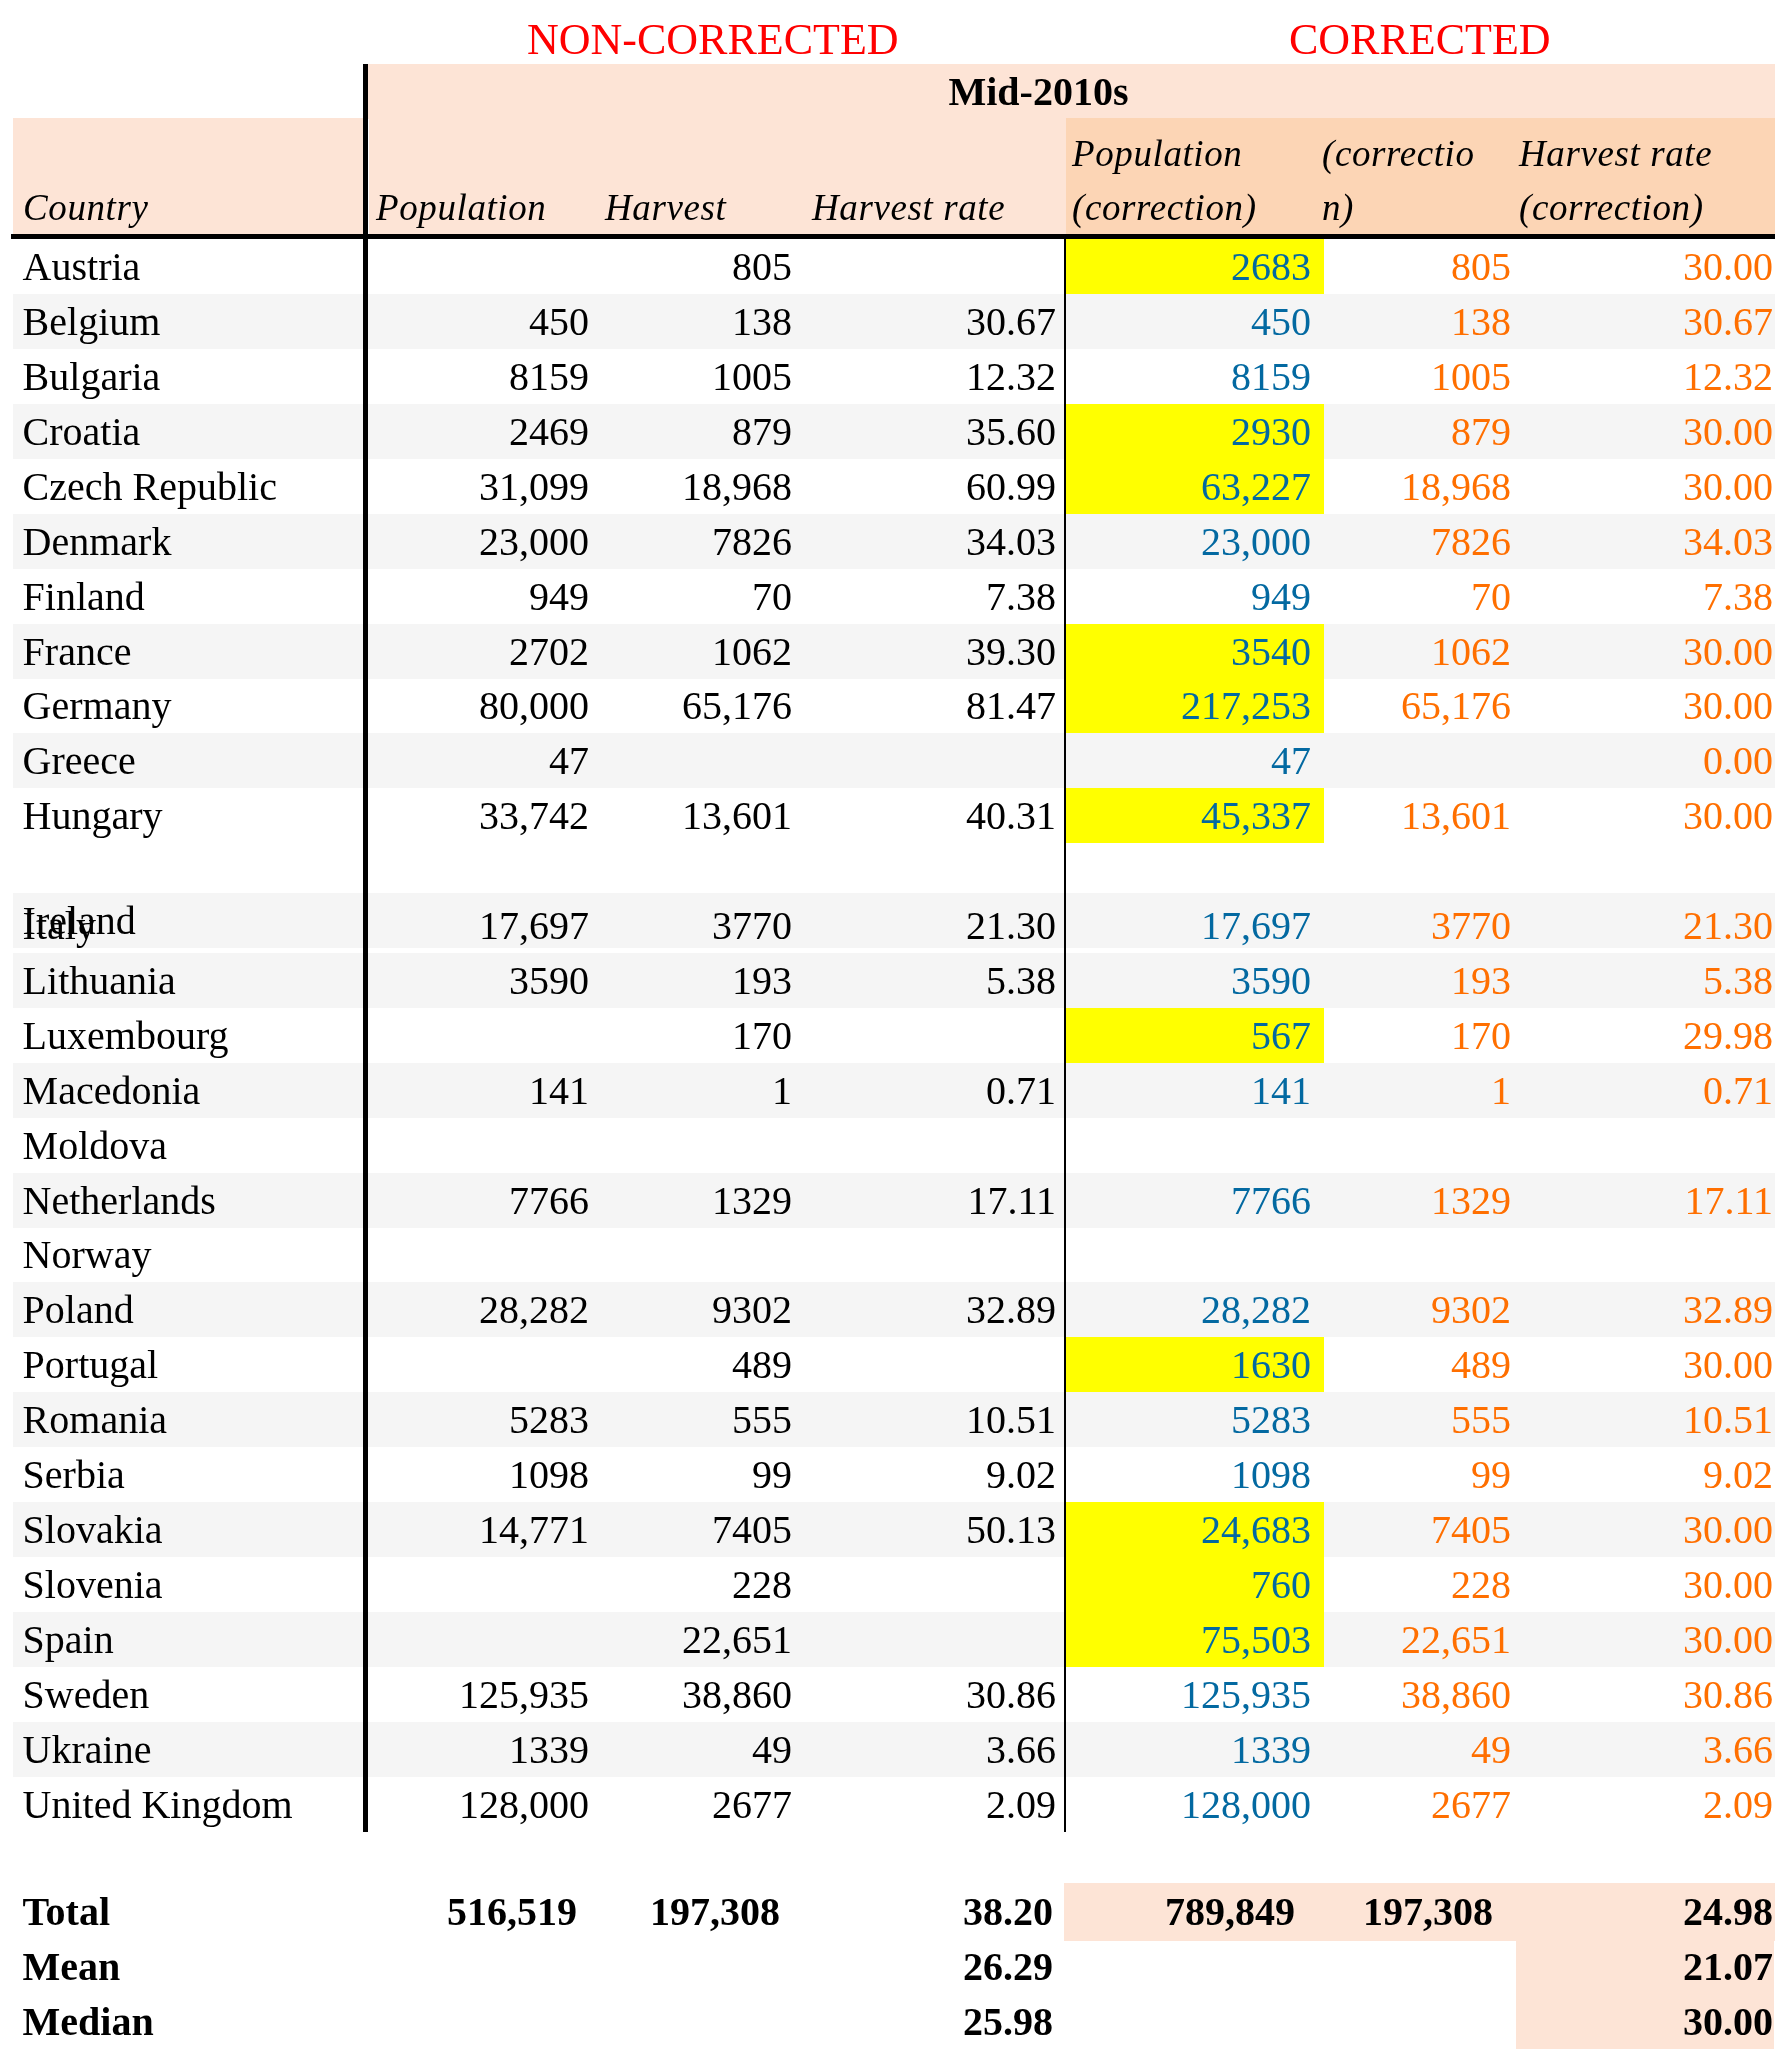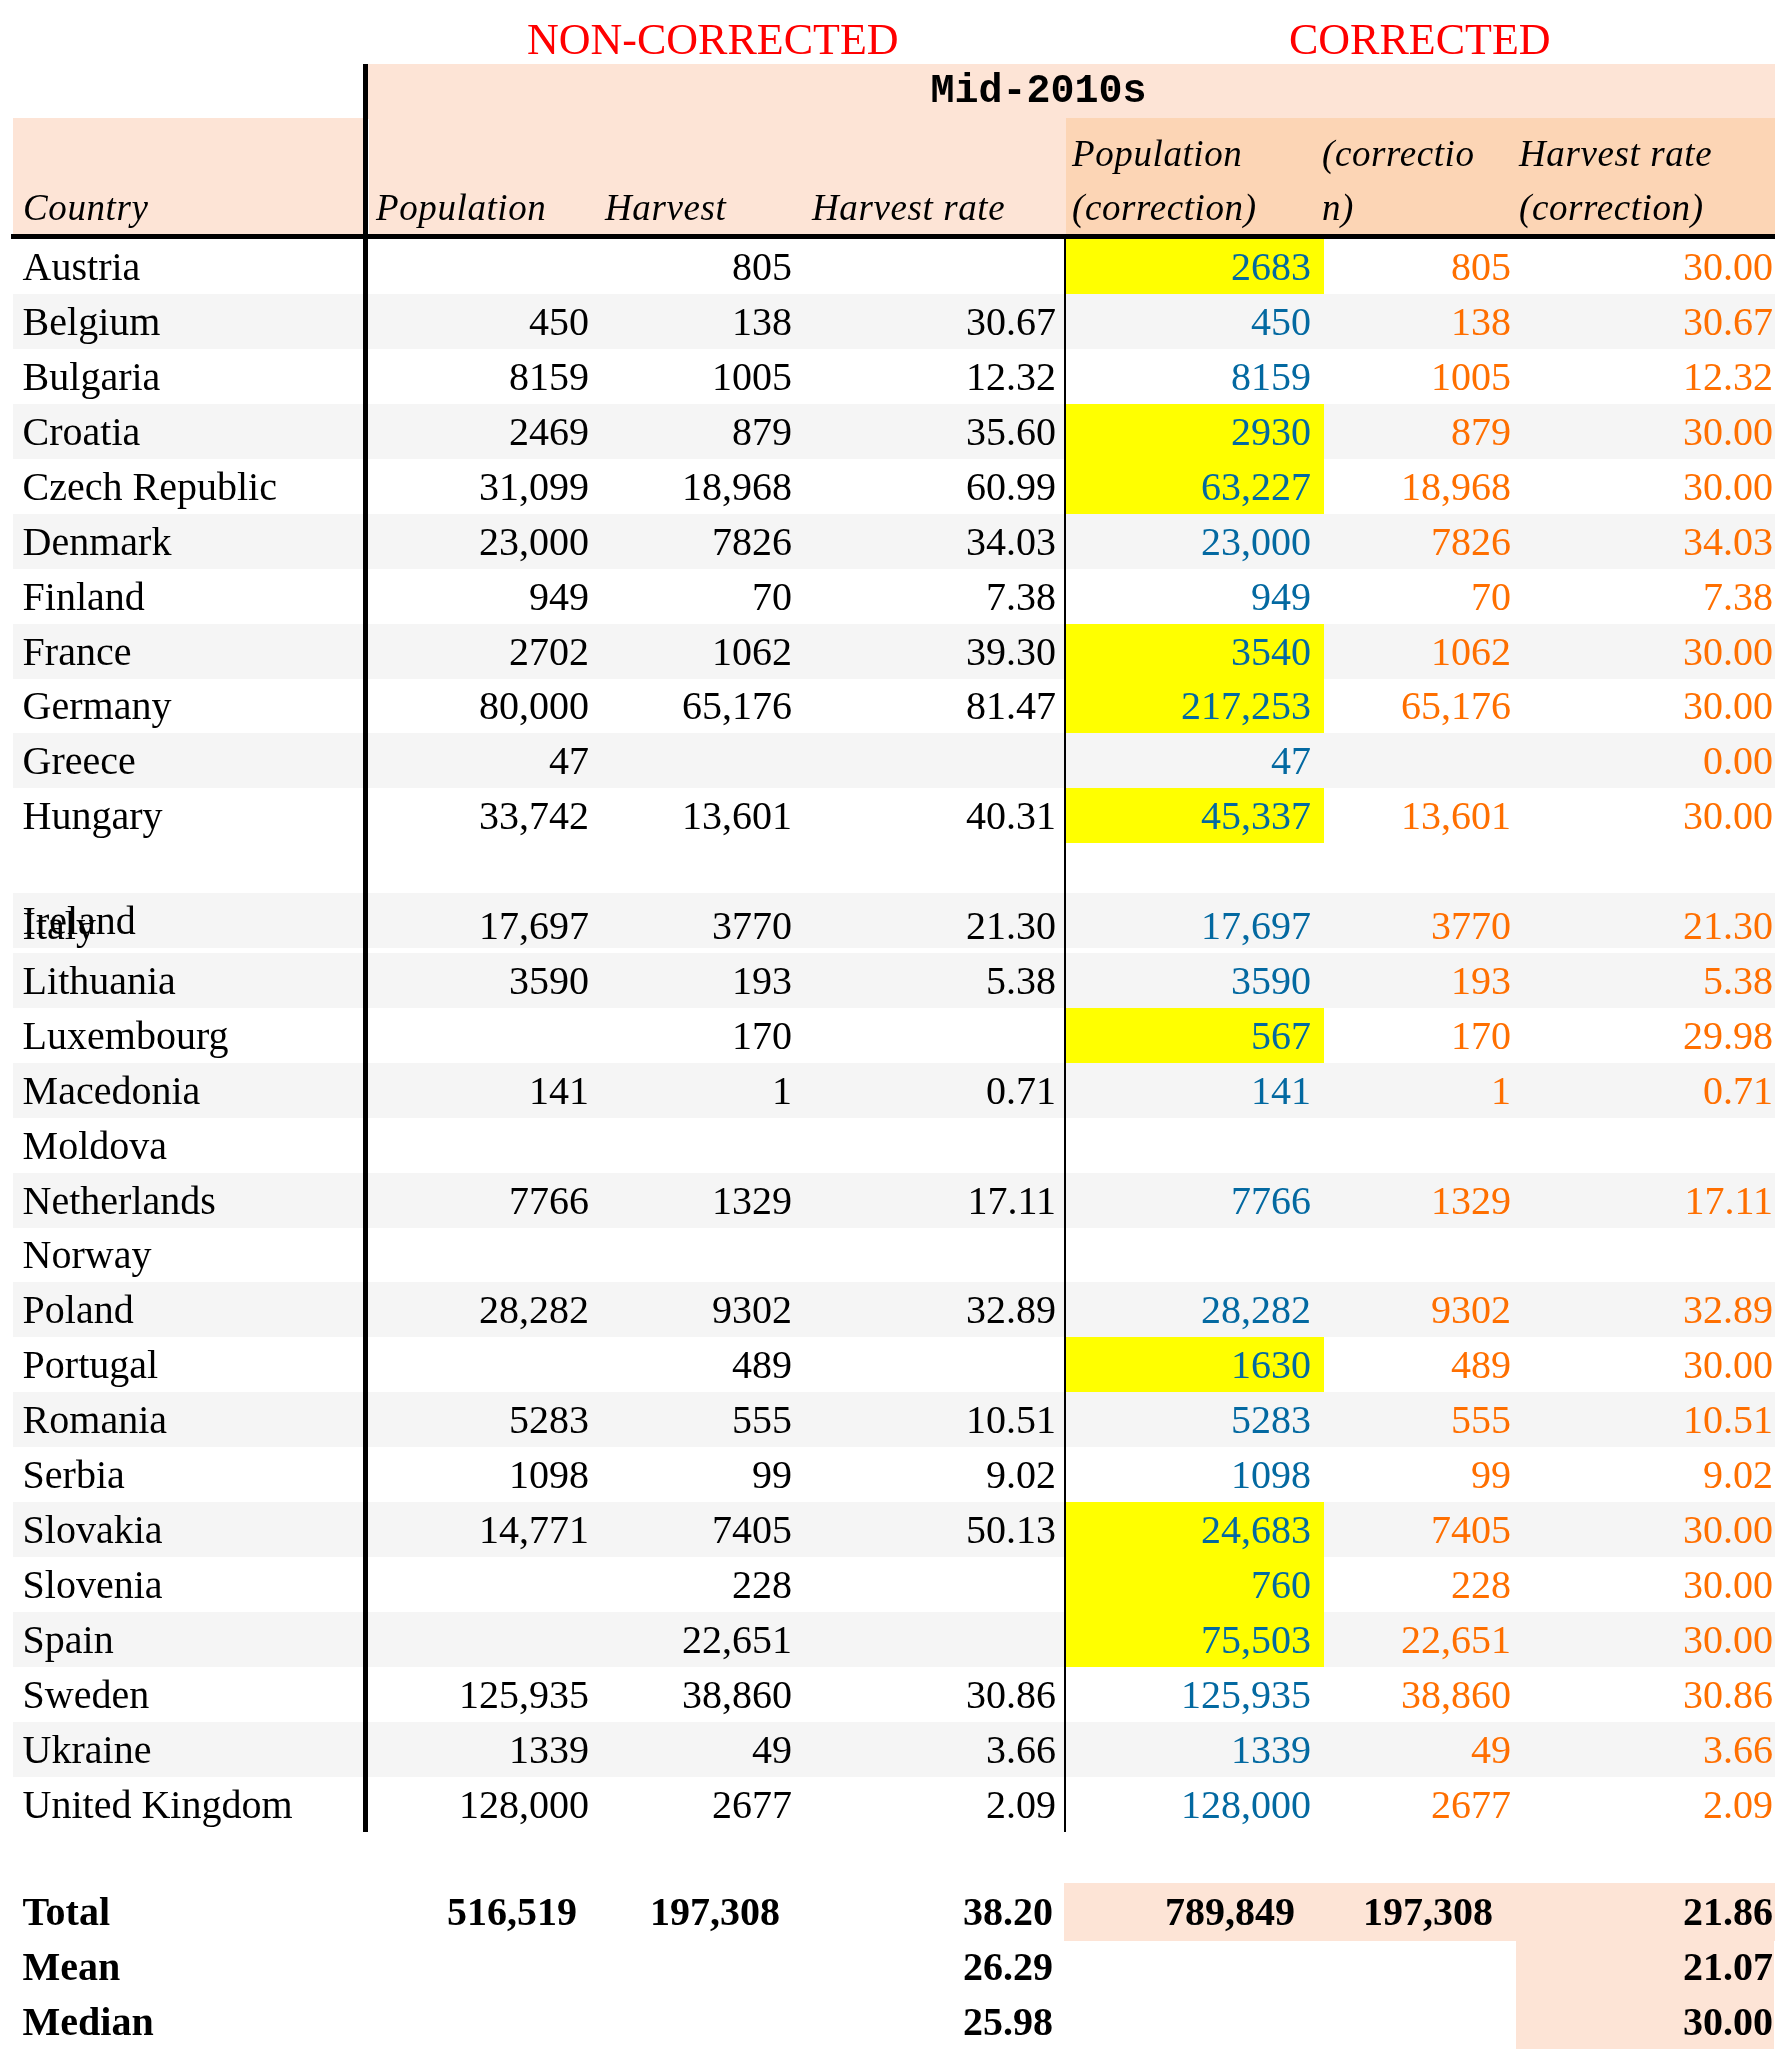--- a/index.html
+++ b/index.html
@@ -1,20 +1,20 @@
 <!DOCTYPE html>
 <html style="font-size:9.6px"><head>
 <meta charset="utf-8">
 <style>
   html, body { margin:0; padding:0; background:#ffffff; }
   body { width:1790px; height:2066px; position:relative; overflow:hidden;
          font-family:"DejaVu Serif","Liberation Serif",serif; color:#000; }
   .red-label { position:absolute; top:13px; font-family:"Liberation Serif",serif; font-size:44px; color:#ff0000; line-height:54px; white-space:nowrap; }
   .band { position:absolute; left:366px; top:64px; width:1409px; height:55px; background:#fde4d6; }
-  .band-title { position:absolute; left:366px; width:1409px; top:64px; height:55px; display:flex; align-items:center; justify-content:center; font-family:Liberation Mono, monospace; font-weight:bold; font-size:40px; padding-right:64px; box-sizing:border-box; }
+  .band-title { position:absolute; left:366px; width:1409px; top:64px; height:55px; display:flex; align-items:center; justify-content:center; font-family:Liberation Serif, serif; font-weight:bold; font-size:40px; padding-right:64px; box-sizing:border-box; }
   .hdr-left { position:absolute; left:13px; top:118px; width:352px; height:117px; background:#fde4d6; }
   .hdr-nc { position:absolute; left:369px; top:118px; width:697px; height:117px; background:#fde4d6; }
   .hdr-c { position:absolute; left:1066px; top:118px; width:709px; height:117px; background:#fcd5b5; }
   .hcell { position:absolute; font-family:"Liberation Serif",serif; font-style:italic; font-size:37px; line-height:54px; white-space:nowrap; letter-spacing:0.6px; }
   .hrule { position:absolute; left:10.8px; top:234px; width:1764px; height:4.8px; background:#000; }
   .vthick { position:absolute; left:363px; top:64px; width:4.8px; height:1768px; background:#000; }
   .vthin { position:absolute; left:1064px; top:236px; width:2.4px; height:1596px; background:#000; }
   .row { position:absolute; left:13px; width:1762px; height:55px; }
   .row.alt { background:#f5f5f5; }
   .cell { position:absolute; top:0; height:55px; line-height:55px; font-family:"Liberation Serif",serif; font-size:40px; white-space:nowrap; }
@@ -344,21 +344,21 @@
 <div class="sum-bg1"></div>
 <div class="sum-bg2"></div>
 
 <div class="sum-row" style="top:1884px;">
   <div class="sum-cell s-label">Total</div>
   <div class="sum-cell s-pop">516,519</div>
   <div class="sum-cell s-harv">197,308</div>
   <div class="sum-cell s-rate">38.20</div>
   <div class="sum-cell s-cpop">789,849</div>
   <div class="sum-cell s-charv">197,308</div>
-  <div class="sum-cell s-crate">21.86</div>
+  <div class="sum-cell s-crate">24.98</div>
 </div>
 <div class="sum-row" style="top:1939px;">
   <div class="sum-cell s-label">Mean</div>
   <div class="sum-cell s-rate">26.29</div>
   <div class="sum-cell s-crate">21.07</div>
 </div>
 <div class="sum-row" style="top:1994px;">
   <div class="sum-cell s-label">Median</div>
   <div class="sum-cell s-rate">25.98</div>
   <div class="sum-cell s-crate">30.00</div>

